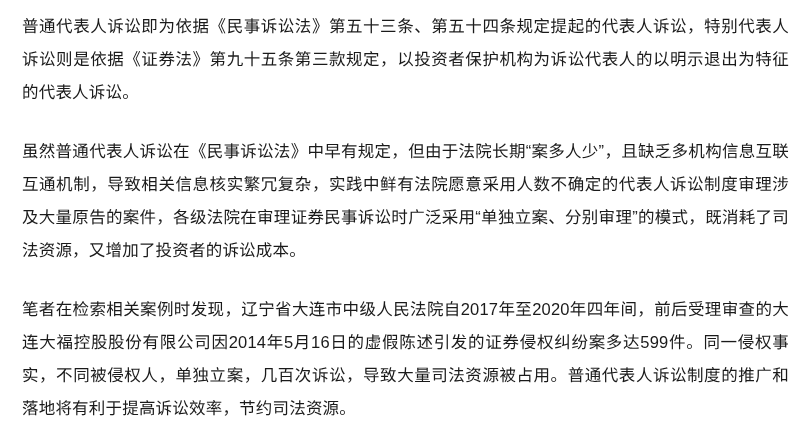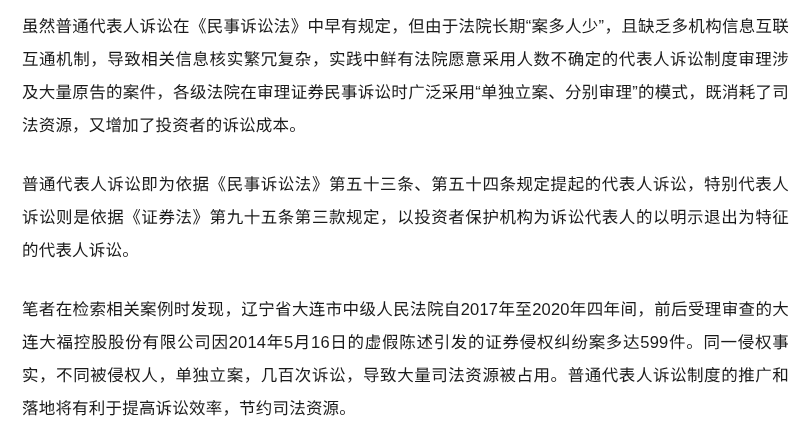--- a/index.html
+++ b/index.html
@@ -32,16 +32,16 @@
     font-weight: 400;
   }
   .para:last-child {
     margin-bottom: 13px;
   }
 </style>
 </head>
 <body>
 
 <div id="doc">
+  <p class="para">普通代表人诉讼即为依据《民事诉讼法》第五十三条、第五十四条规定提起的代表人诉讼，特别代表人诉讼则是依据《证券法》第九十五条第三款规定，以投资者保护机构为诉讼代表人的以明示退出为特征的代表人诉讼。</p>
   <p class="para">虽然普通代表人诉讼在《民事诉讼法》中早有规定，但由于法院长期“案多人少”，且缺乏多机构信息互联互通机制，导致相关信息核实繁冗复杂，实践中鲜有法院愿意采用人数不确定的代表人诉讼制度审理涉及大量原告的案件，各级法院在审理证券民事诉讼时广泛采用“单独立案、分别审理”的模式，既消耗了司法资源，又增加了投资者的诉讼成本。</p>
-  <p class="para">普通代表人诉讼即为依据《民事诉讼法》第五十三条、第五十四条规定提起的代表人诉讼，特别代表人诉讼则是依据《证券法》第九十五条第三款规定，以投资者保护机构为诉讼代表人的以明示退出为特征的代表人诉讼。</p>
   <p class="para">笔者在检索相关案例时发现，辽宁省大连市中级人民法院自2017年至2020年四年间，前后受理审查的大连大福控股股份有限公司因2014年5月16日的虚假陈述引发的证券侵权纠纷案多达599件。同一侵权事实，不同被侵权人，单独立案，几百次诉讼，导致大量司法资源被占用。普通代表人诉讼制度的推广和落地将有利于提高诉讼效率，节约司法资源。</p>
 </div>
 
 </body></html>

